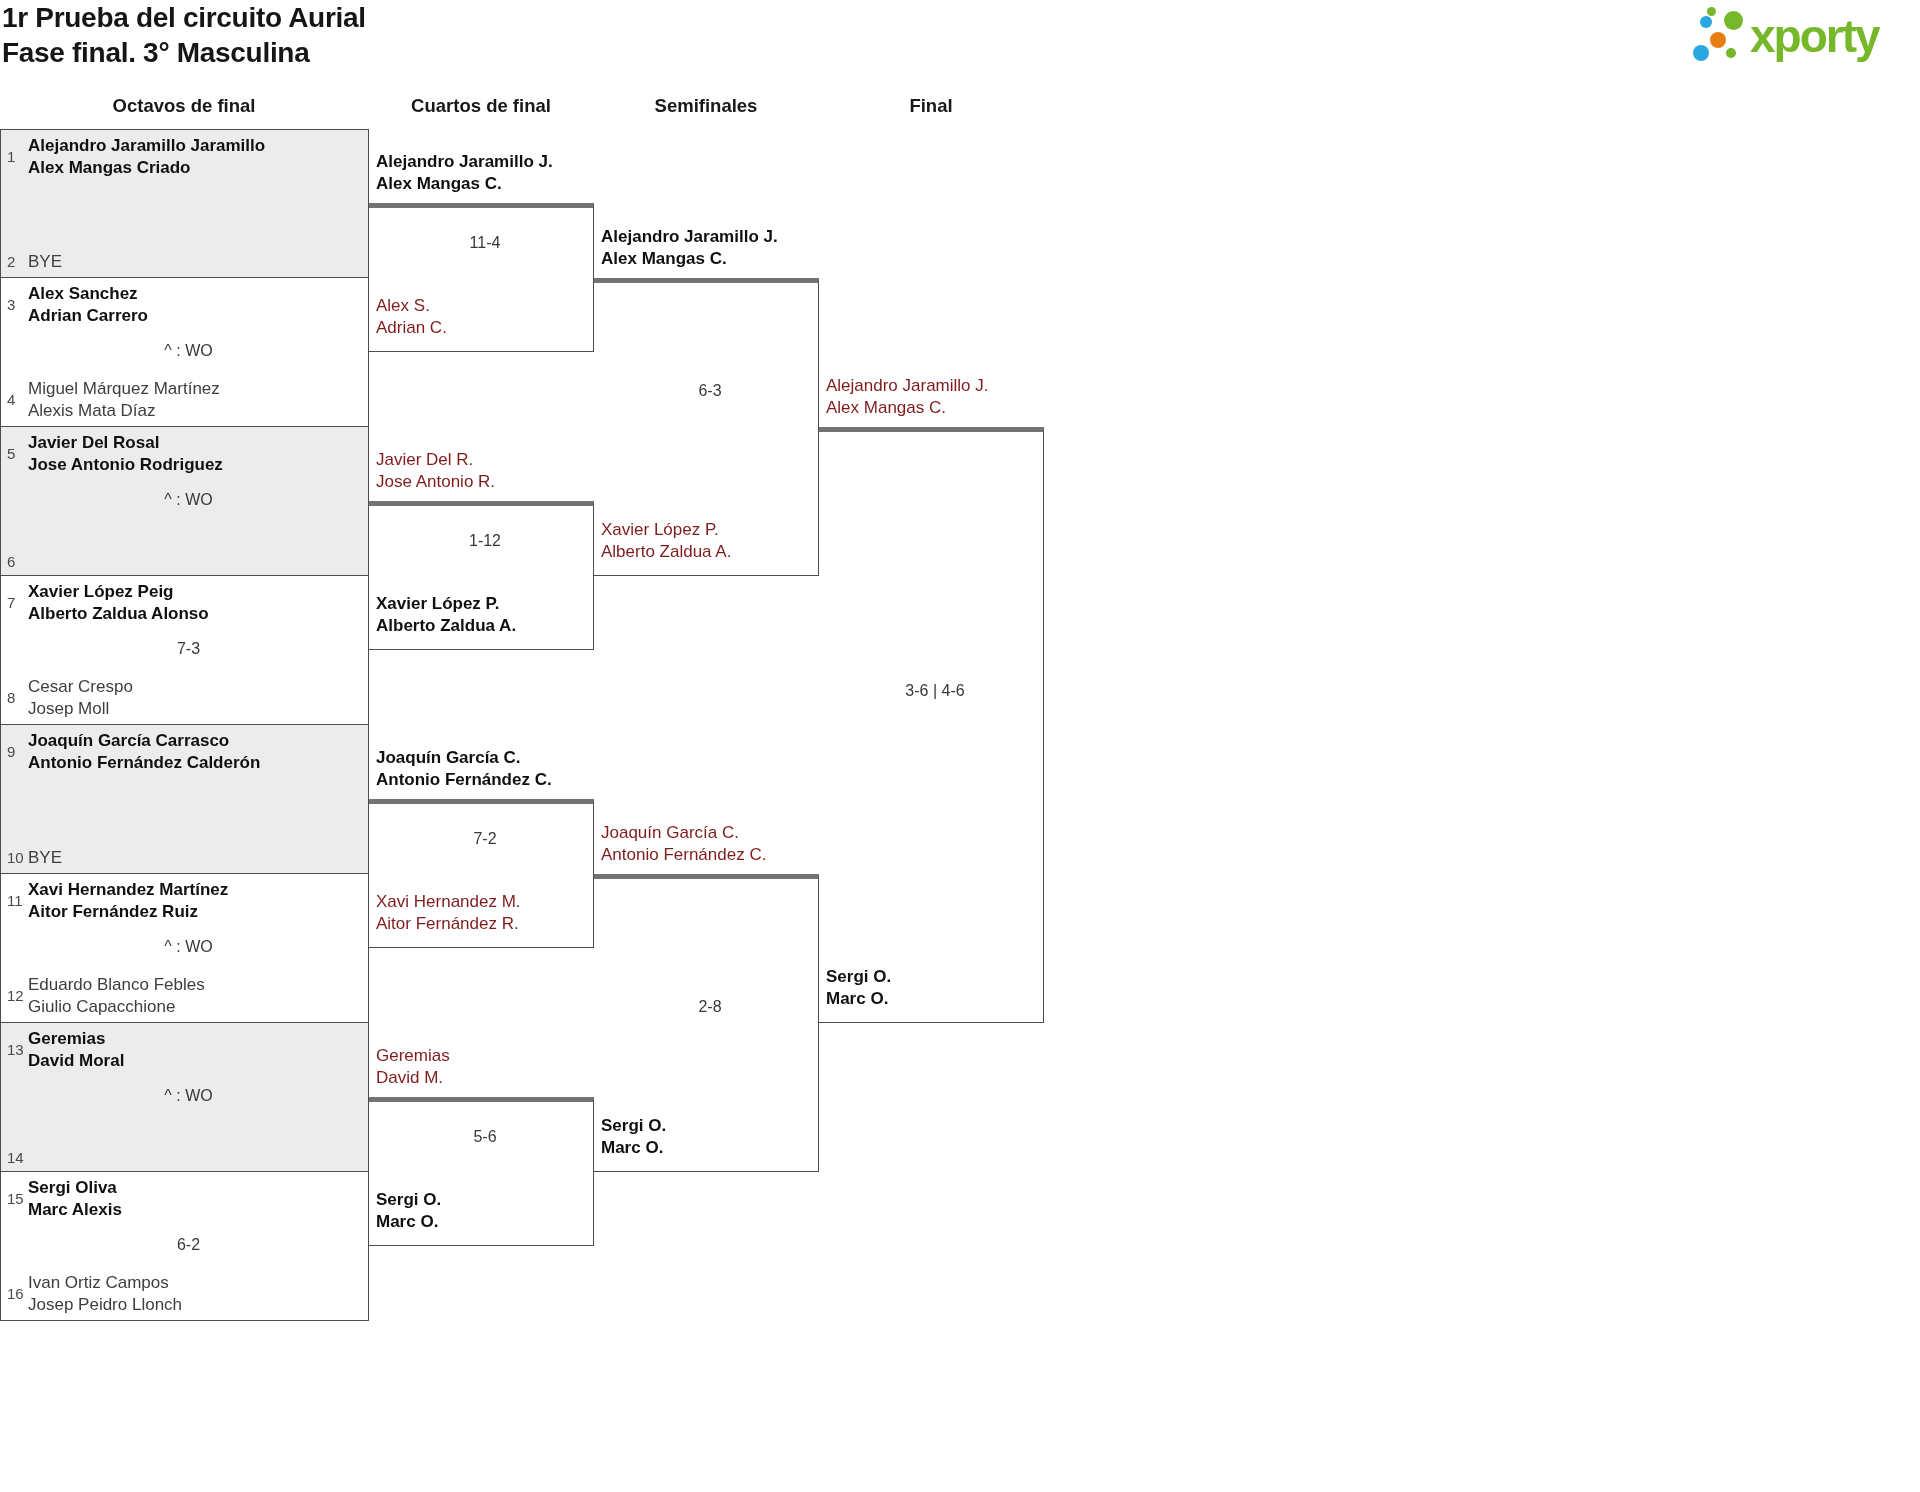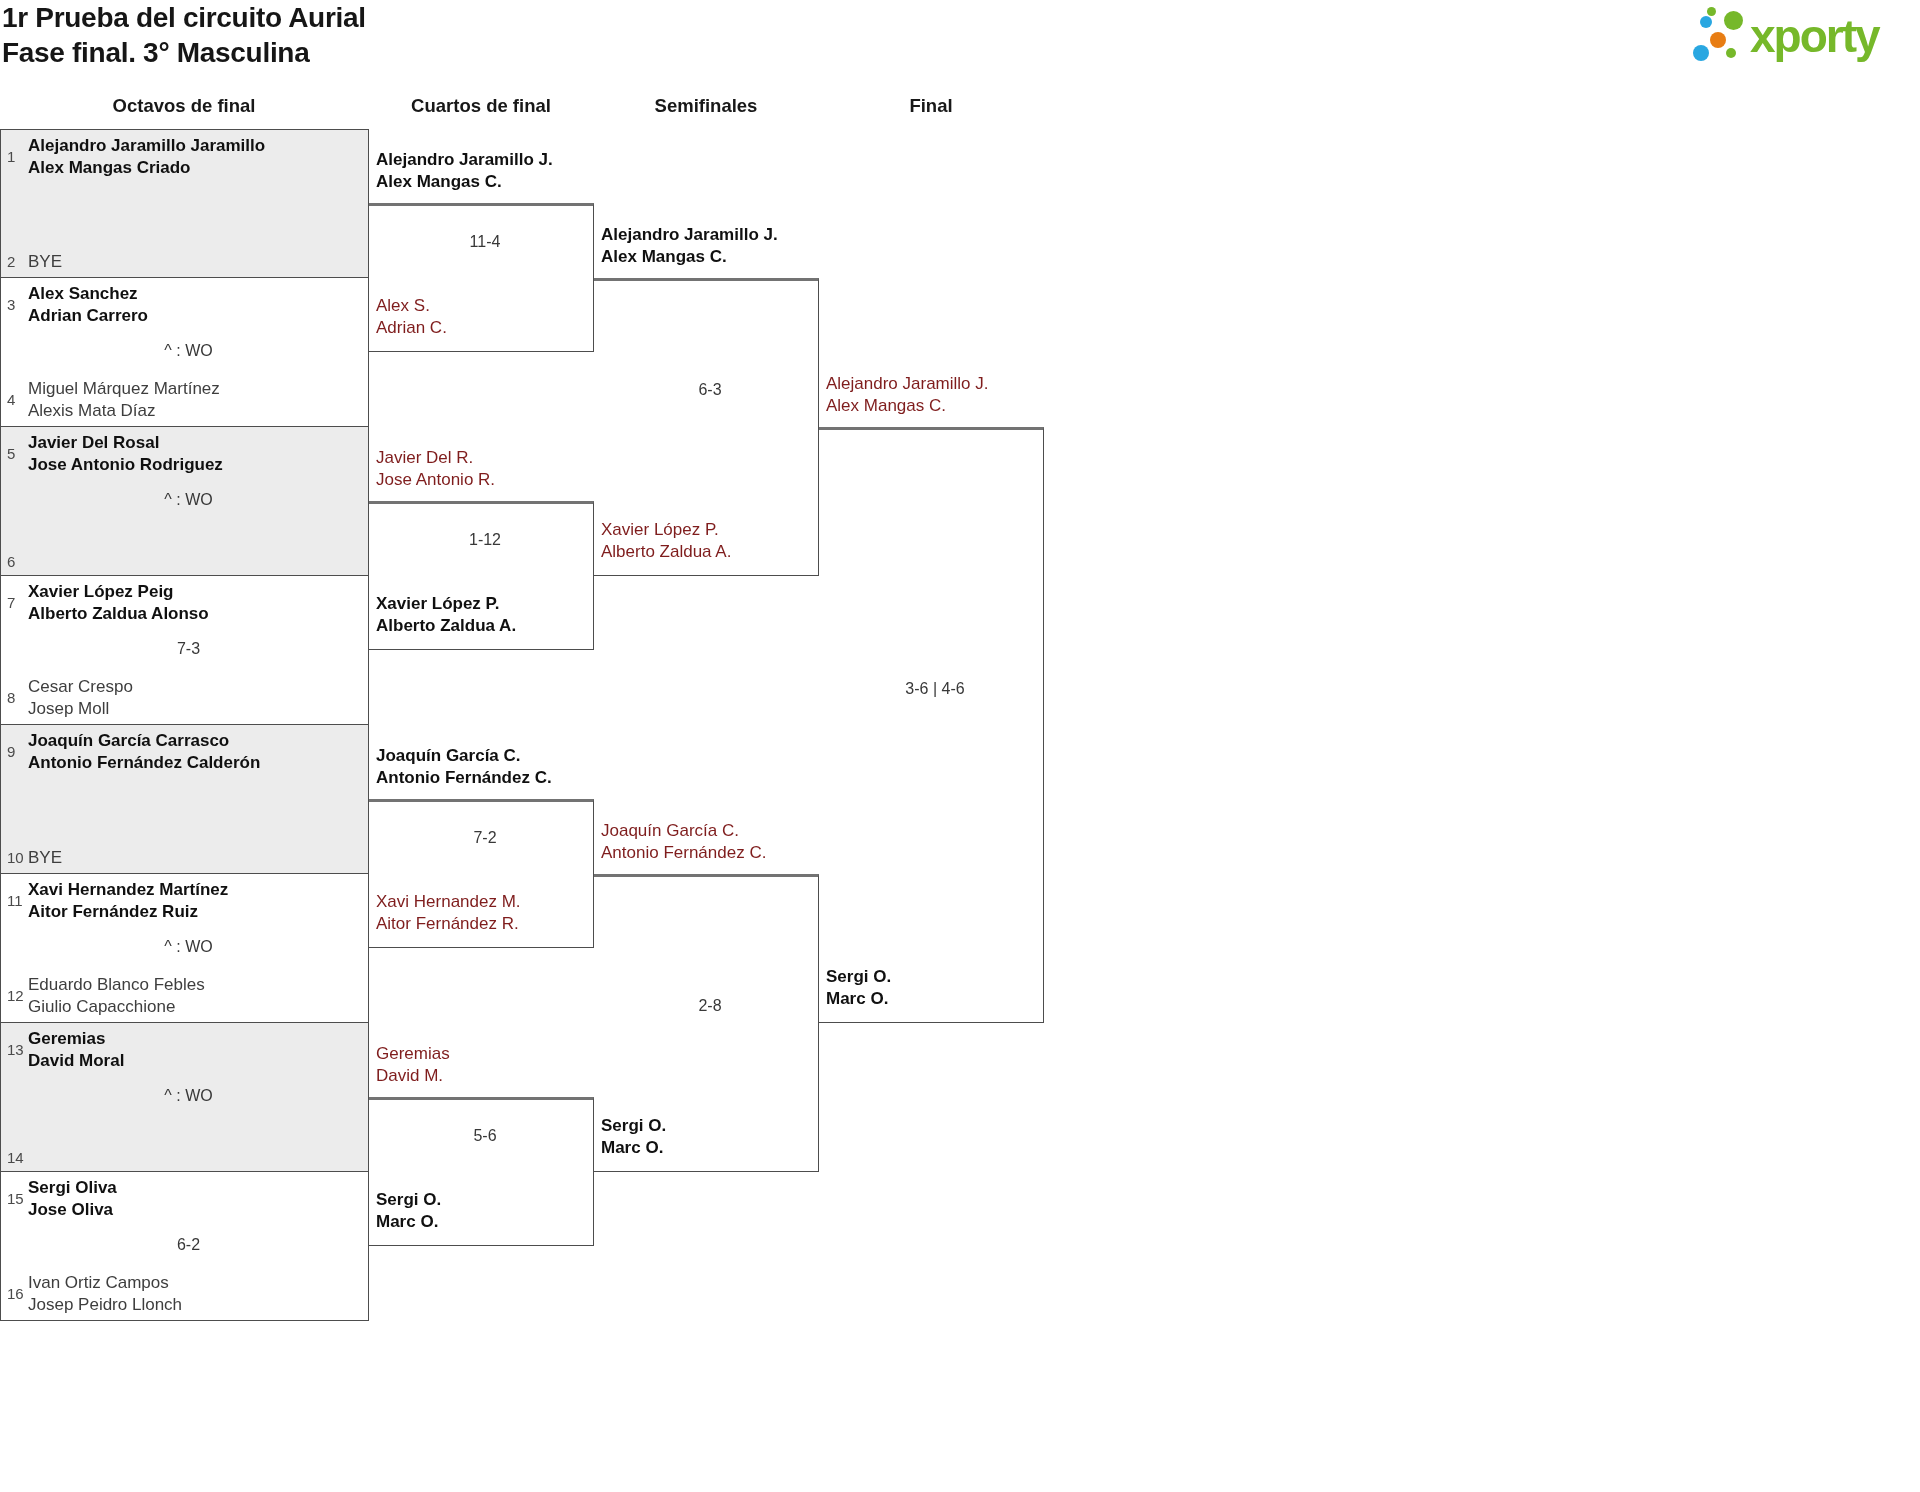--- a/index.html
+++ b/index.html
@@ -35,21 +35,21 @@
   .seed{flex:0 0 16px;width:16px;font-size:15px;color:#4a4a4a;}
   .names{font-size:17px;line-height:21.5px;color:#3e3e3e;}
   .names.w{font-weight:bold;color:#101010;}
 
   
   .oct-score,.adv-score{position:absolute;left:8px;right:0;text-align:center;font-size:16px;color:#383838;}
   .oct-score{top:calc(50% - 10px);}
 
   
   .adv{position:absolute;box-sizing:border-box;
-       border-top:3px solid #737373;border-right:1px solid #4d4d4d;border-bottom:1px solid #4d4d4d;text-decoration:underline;}
+       border-top:5px solid #737373;border-right:1px solid #4d4d4d;border-bottom:1px solid #4d4d4d;text-decoration:underline;}
   .adv-team{position:absolute;left:7px;font-size:17px;line-height:22px;color:#7f1d1d;white-space:nowrap;}
   .adv-team.w{font-weight:bold;color:#101010;}
   .adv-team.pos-t1{bottom:calc(100% + 13px);}
   .adv-team.pos-t2{bottom:12px;}
 </style>
 </head>
 <body>
 
 <div class="page">
 
@@ -179,21 +179,21 @@
         <div class="slot t2">
           <span class="seed">14</span>
         </div>
         <div class="oct-score">^ : WO</div>
       </div>
       <div class="oct" style="top: 1172px; height: 149px;">
         <div class="slot t1">
           <span class="seed">15</span>
           <div class="names w">
             <div>Sergi Oliva</div>
-            <div>Jose Oliva</div>
+            <div>Marc Alexis</div>
           </div>
         </div>
         <div class="slot t2">
           <span class="seed">16</span>
           <div class="names">
             <div>Ivan Ortiz Campos</div>
             <div>Josep Peidro Llonch</div>
           </div>
         </div>
         <div class="oct-score">6-2</div>

